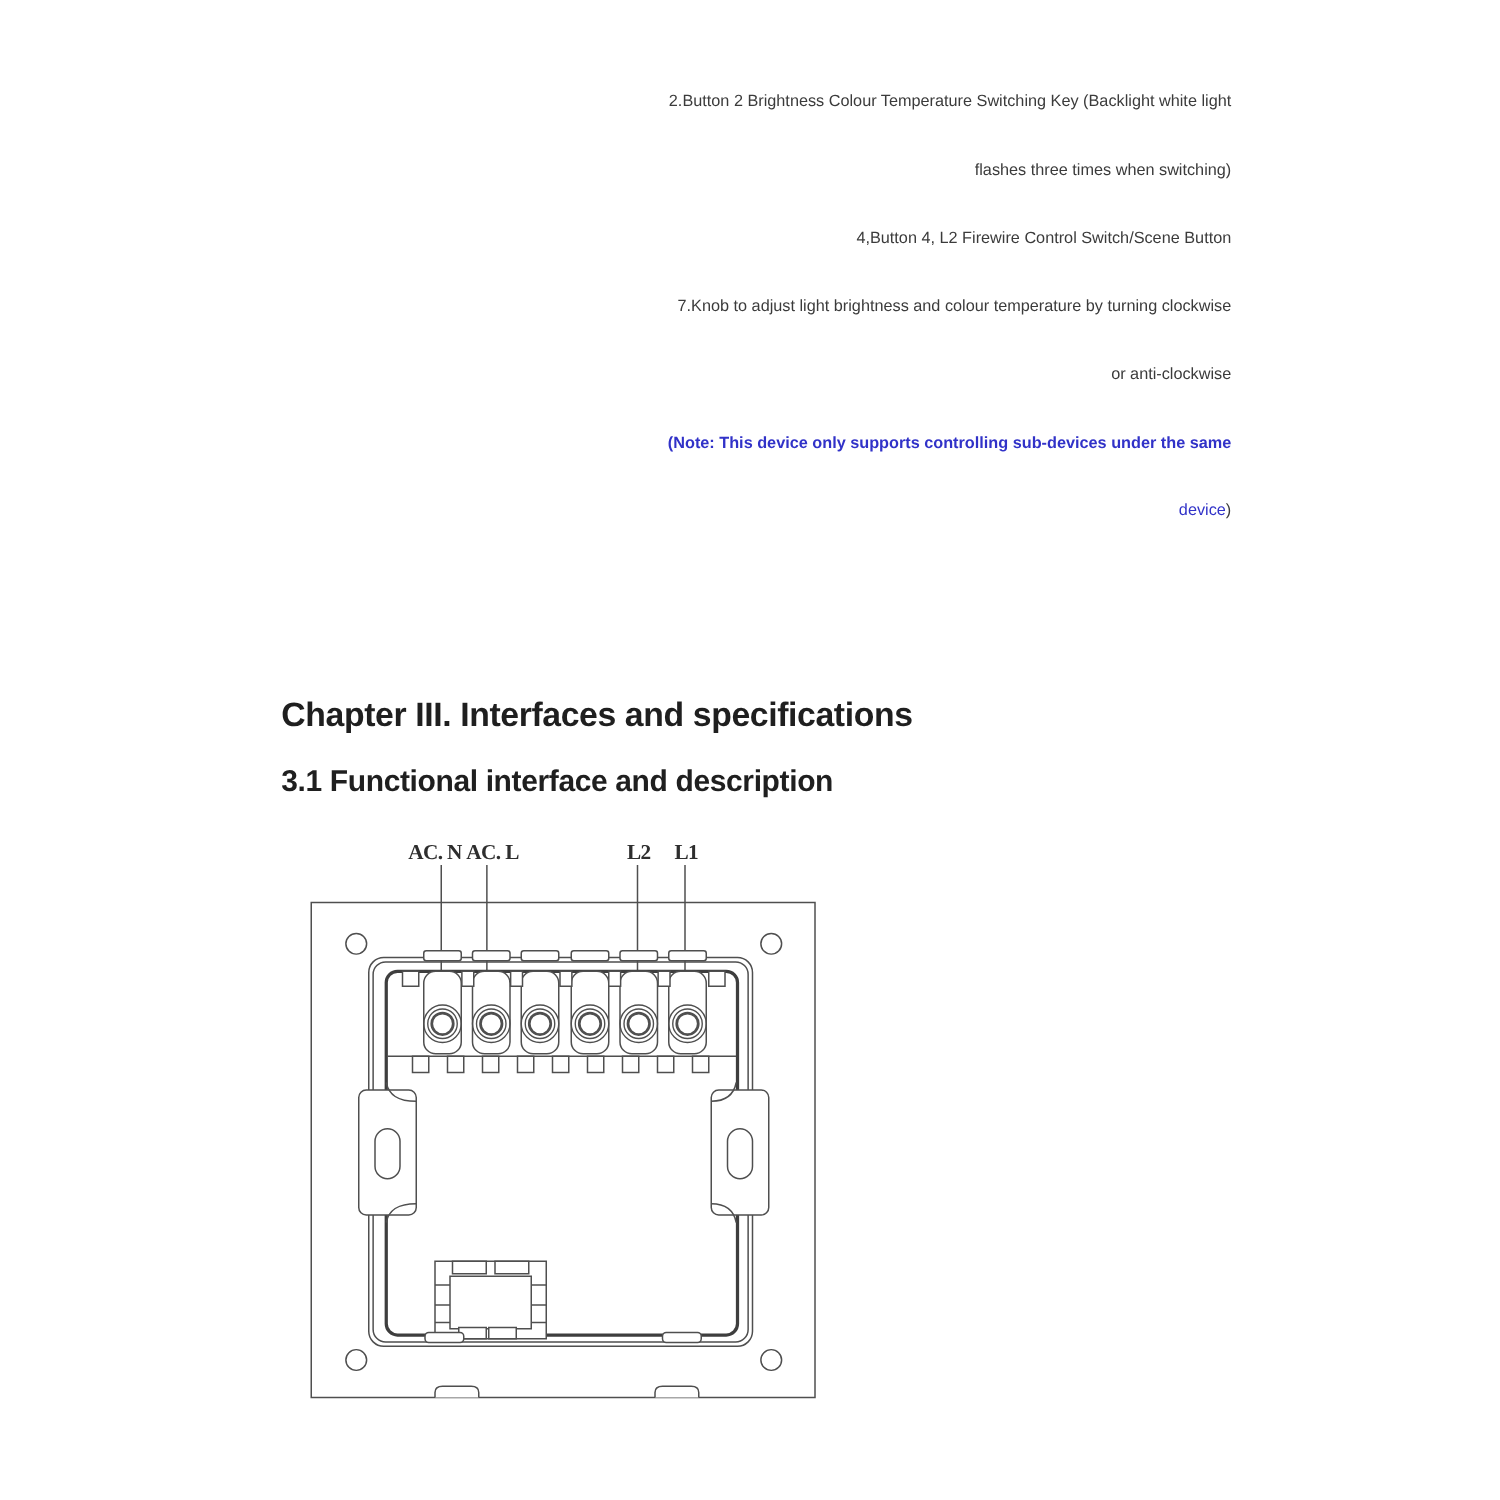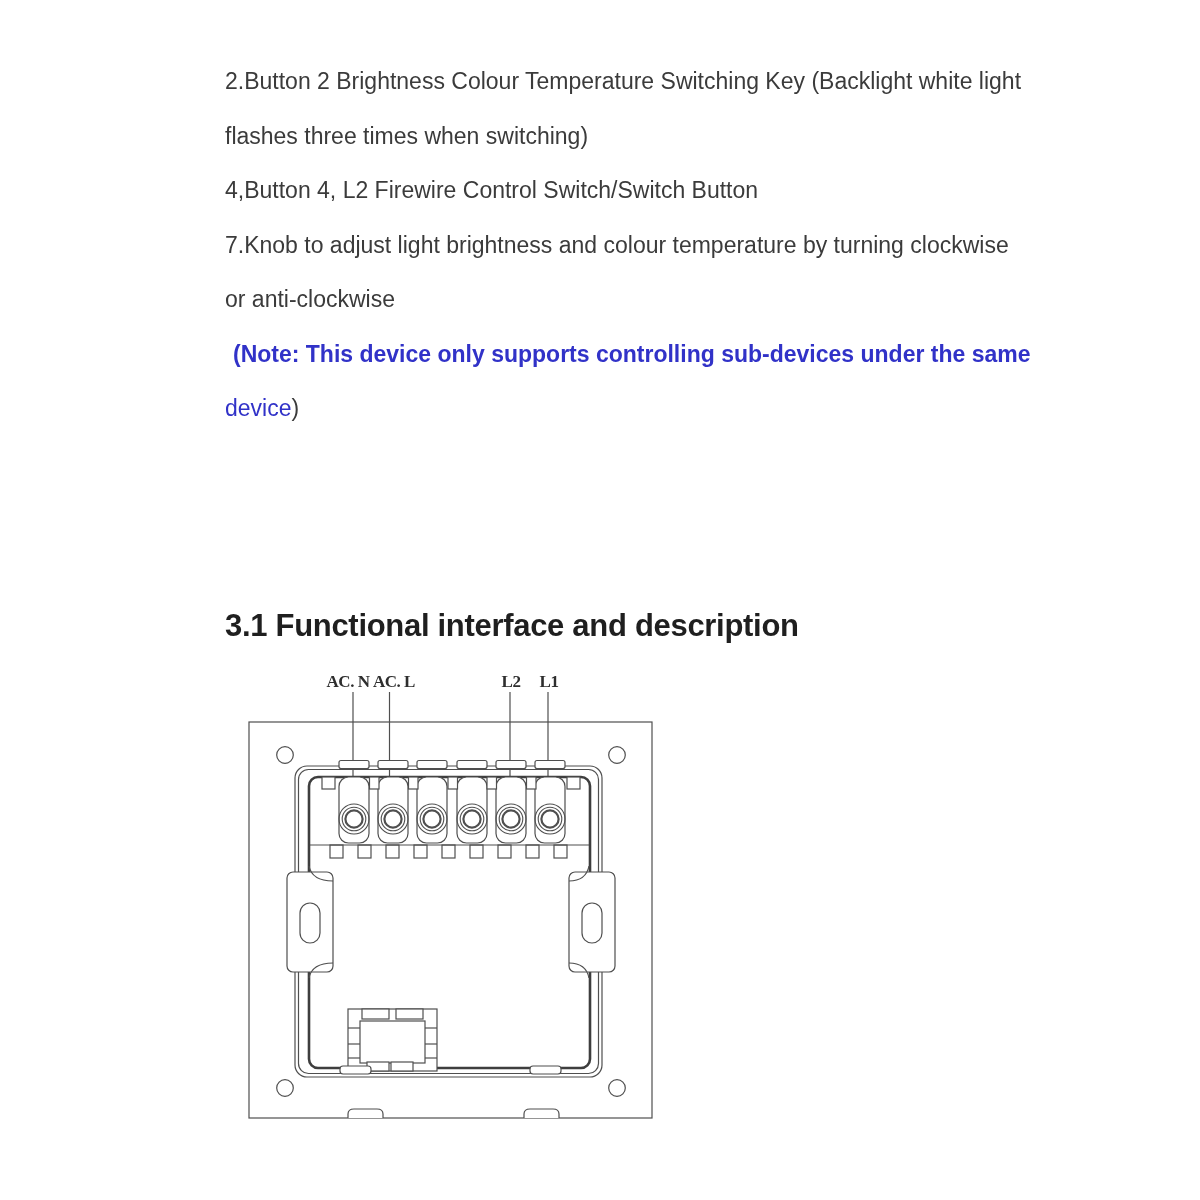--- a/index.html
+++ b/index.html
@@ -4,54 +4,55 @@
 <style>
   html,body{margin:0;padding:0;background:#fff;}
   .page{
     position:relative;width:1200px;height:1200px;background:#ffffff;
     font-family:"Liberation Sans", sans-serif;overflow:hidden;
   }
   .textblock{
     position:absolute;left:225px;top:54px;width:760px;
   }
   .textblock p{
-    margin:0;font-size:23px;line-height:54.5px;color:#3b3b3b;
-    letter-spacing:0px;white-space:nowrap;
+    margin:0;font-size:13px;line-height:54.5px;color:#3b3b3b;
+    letter-spacing:0px;white-space:nowrap;text-align:right;
   }
   .textblock p.blue, .textblock span.blue{color:#3132c8;}
   .textblock p.indent{padding-left:8px;font-weight:bold;}
   h1.chapter{
     position:absolute;left:225px;top:556px;margin:0;
     font-size:27px;line-height:32px;color:#1f1f1f;font-weight:bold;letter-spacing:-0.3px;
   }
   h2.section{
     position:absolute;left:225px;top:612px;margin:0;
-    font-size:31px;line-height:28px;color:#1f1f1f;font-weight:bold;letter-spacing:-0.3px;
+    font-size:24px;line-height:28px;color:#1f1f1f;font-weight:bold;letter-spacing:-0.3px;
   }
   svg.diagram{position:absolute;left:230px;top:650px;}
   svg.diagram text{
     font-family:"Liberation Serif", serif;font-weight:bold;font-size:17px;
     fill:#2e2e2e;letter-spacing:-0.5px;
   }
 </style>
 </head>
 <body>
 
 <div class="page">
 
   <div class="textblock">
     <p>2.Button 2 Brightness Colour Temperature Switching Key (Backlight white light</p>
     <p>flashes three times when switching)</p>
-    <p>4,Button 4, L2 Firewire Control Switch/Switch Button</p>
+    <p>4,Button 4, L2 Firewire Control Switch/Scene Button</p>
     <p>7.Knob to adjust light brightness and colour temperature by turning clockwise</p>
     <p>or anti-clockwise</p>
     <p class="blue indent">(Note: This device only supports controlling sub-devices under the same</p>
     <p><span class="blue">device</span><span>)</span></p>
   </div>
 
+  <h1 class="chapter">Chapter III. Interfaces and specifications</h1>
   <h2 class="section">3.1 Functional interface and description</h2>
 
   <svg class="diagram" width="470" height="480" viewBox="230 650 470 480" xmlns="http://www.w3.org/2000/svg">
 
     <g>
       <text x="348" y="687" text-anchor="middle">AC. N</text>
       <text x="394" y="687" text-anchor="middle">AC. L</text>
       <text x="511" y="687" text-anchor="middle">L2</text>
       <text x="549" y="687" text-anchor="middle">L1</text>
     </g>

